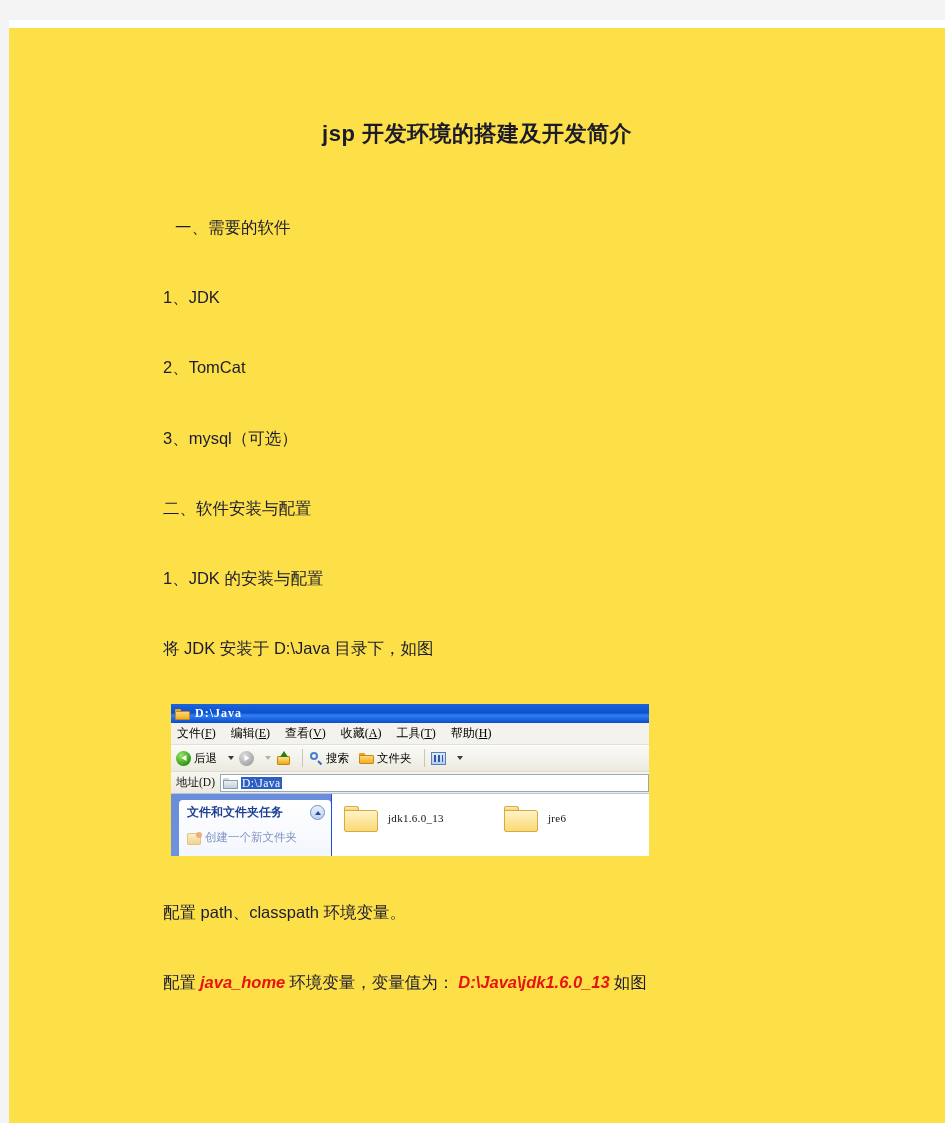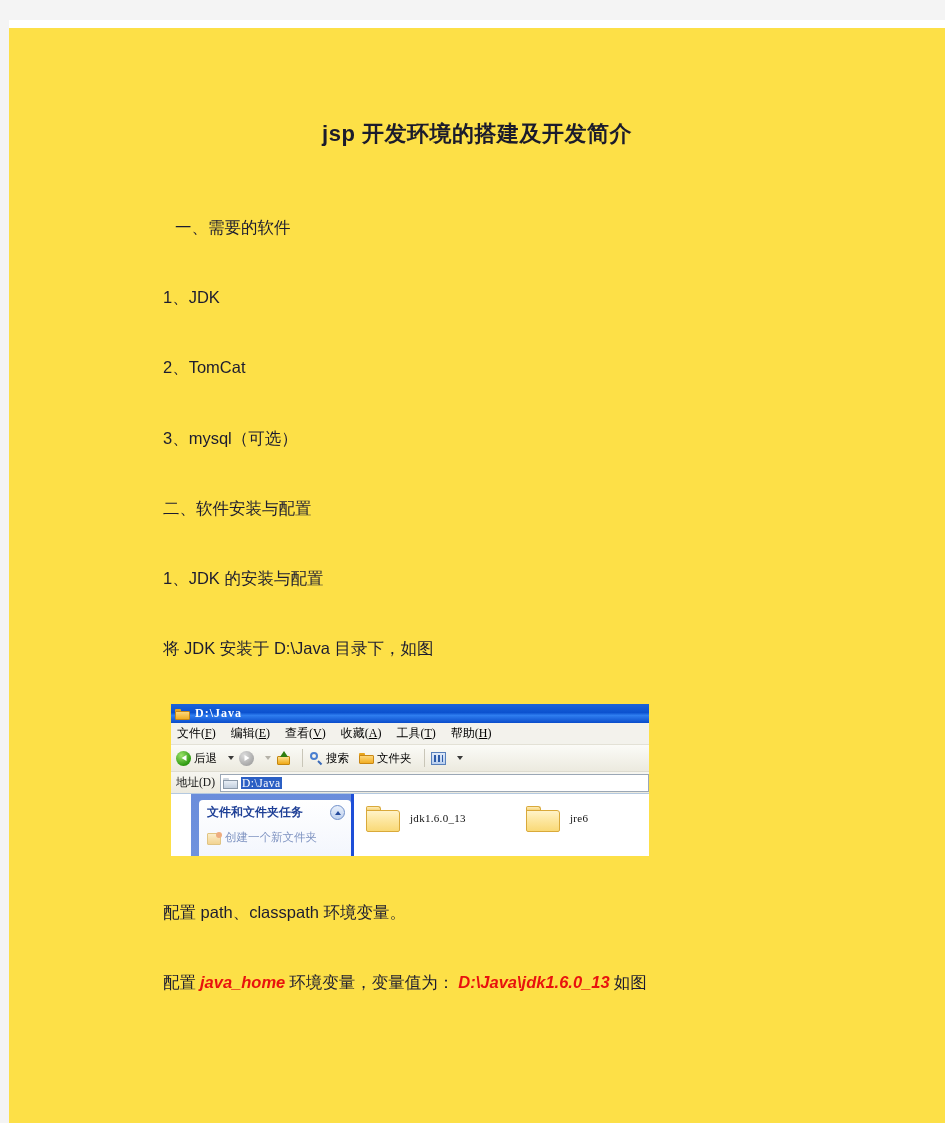--- a/index.html
+++ b/index.html
@@ -301,21 +301,20 @@
     background: #2b5fc4;
     padding: 0 1px;
     letter-spacing: 0.5px;
     font-family: "Liberation Serif", serif;
     white-space: nowrap;
   }
   .ex-body {
     display: flex;
     height: 62px;
     background: #ffffff;
-    padding-left: 20px;
   }
   .ex-sidepane {
     width: 160px;
     background: linear-gradient(to bottom, #6a8ddb, #6f92de);
     padding: 6px 0 0 8px;
     box-sizing: border-box;
     flex: 0 0 auto;
   }
   .task-card {
     background: linear-gradient(to bottom, #ffffff, #f3f6fd);
@@ -382,21 +381,21 @@
   }
   .task-link-text {
     font-size: 11.5px;
     color: #1b3f8f;
     font-family: "Liberation Serif", serif;
     white-space: nowrap;
   }
   .ex-filepane {
     flex: 1;
     background: #ffffff;
-    border-left: 3px solid #1d4ed8;
+    border-left: 1px solid #1d4ed8;
     display: flex;
     align-items: flex-start;
     padding-top: 10px;
     box-sizing: border-box;
   }
   .file-item {
     display: flex;
     align-items: center;
     width: 160px;
     padding-left: 12px;

